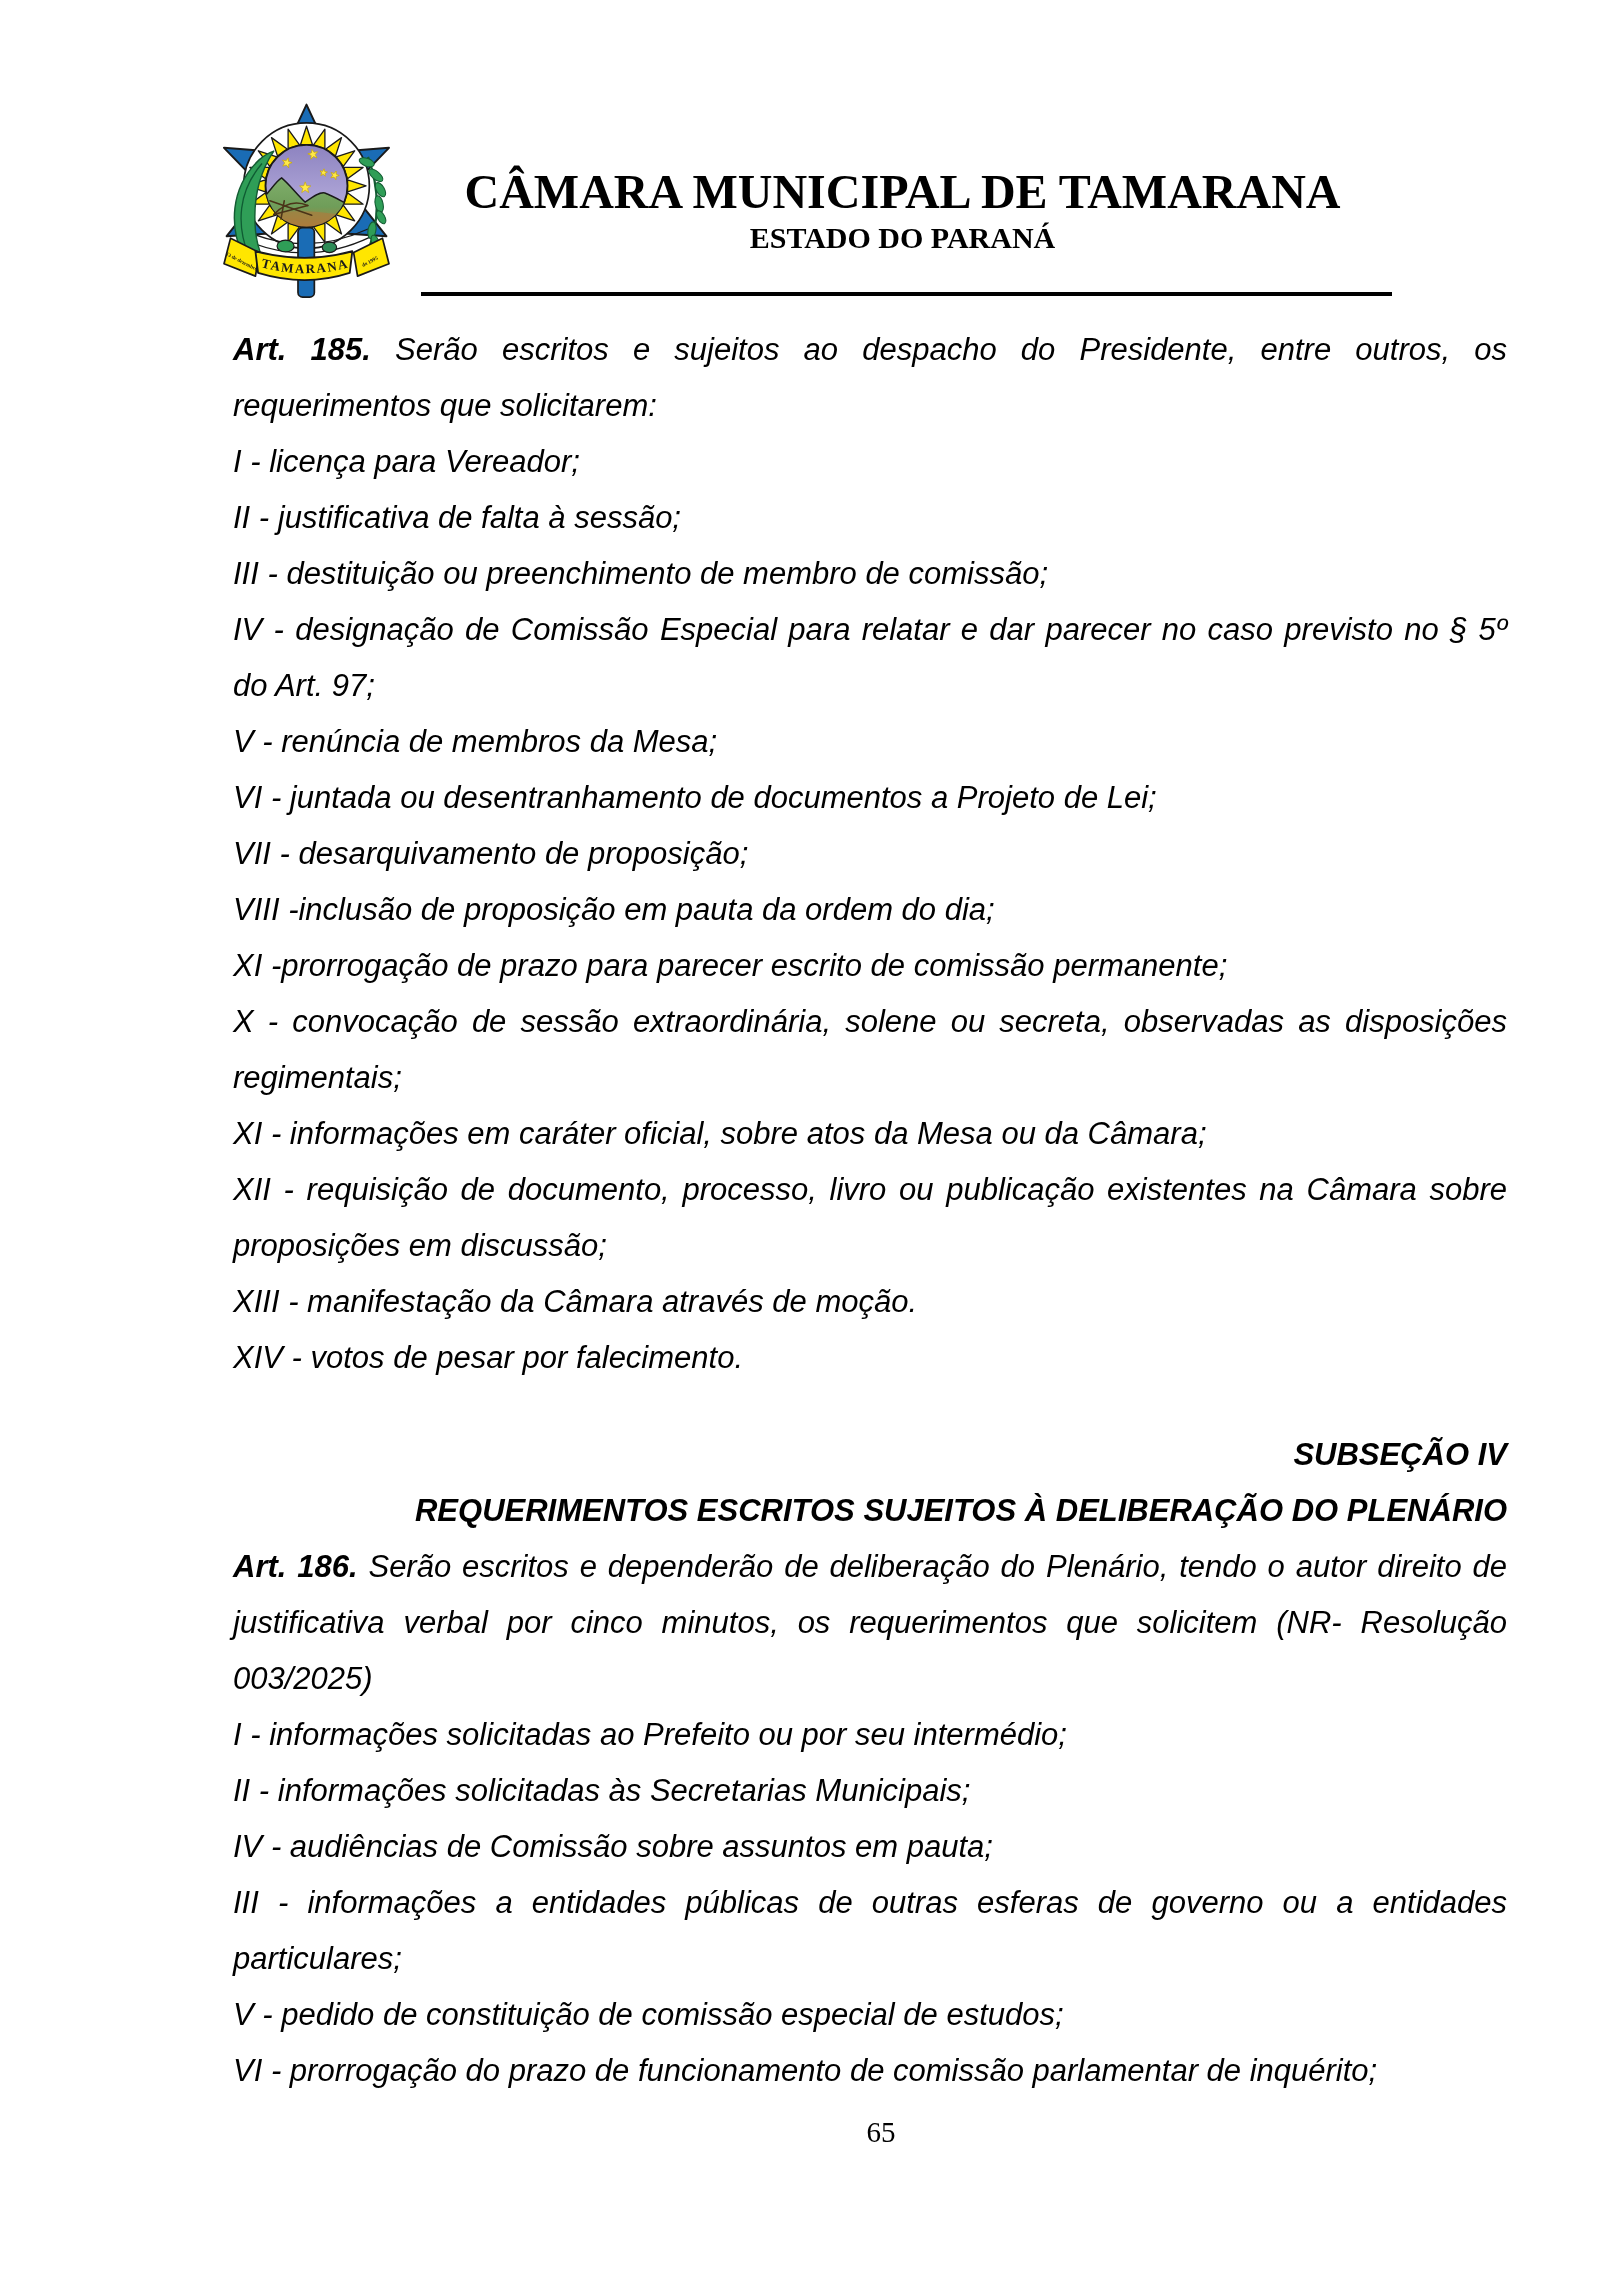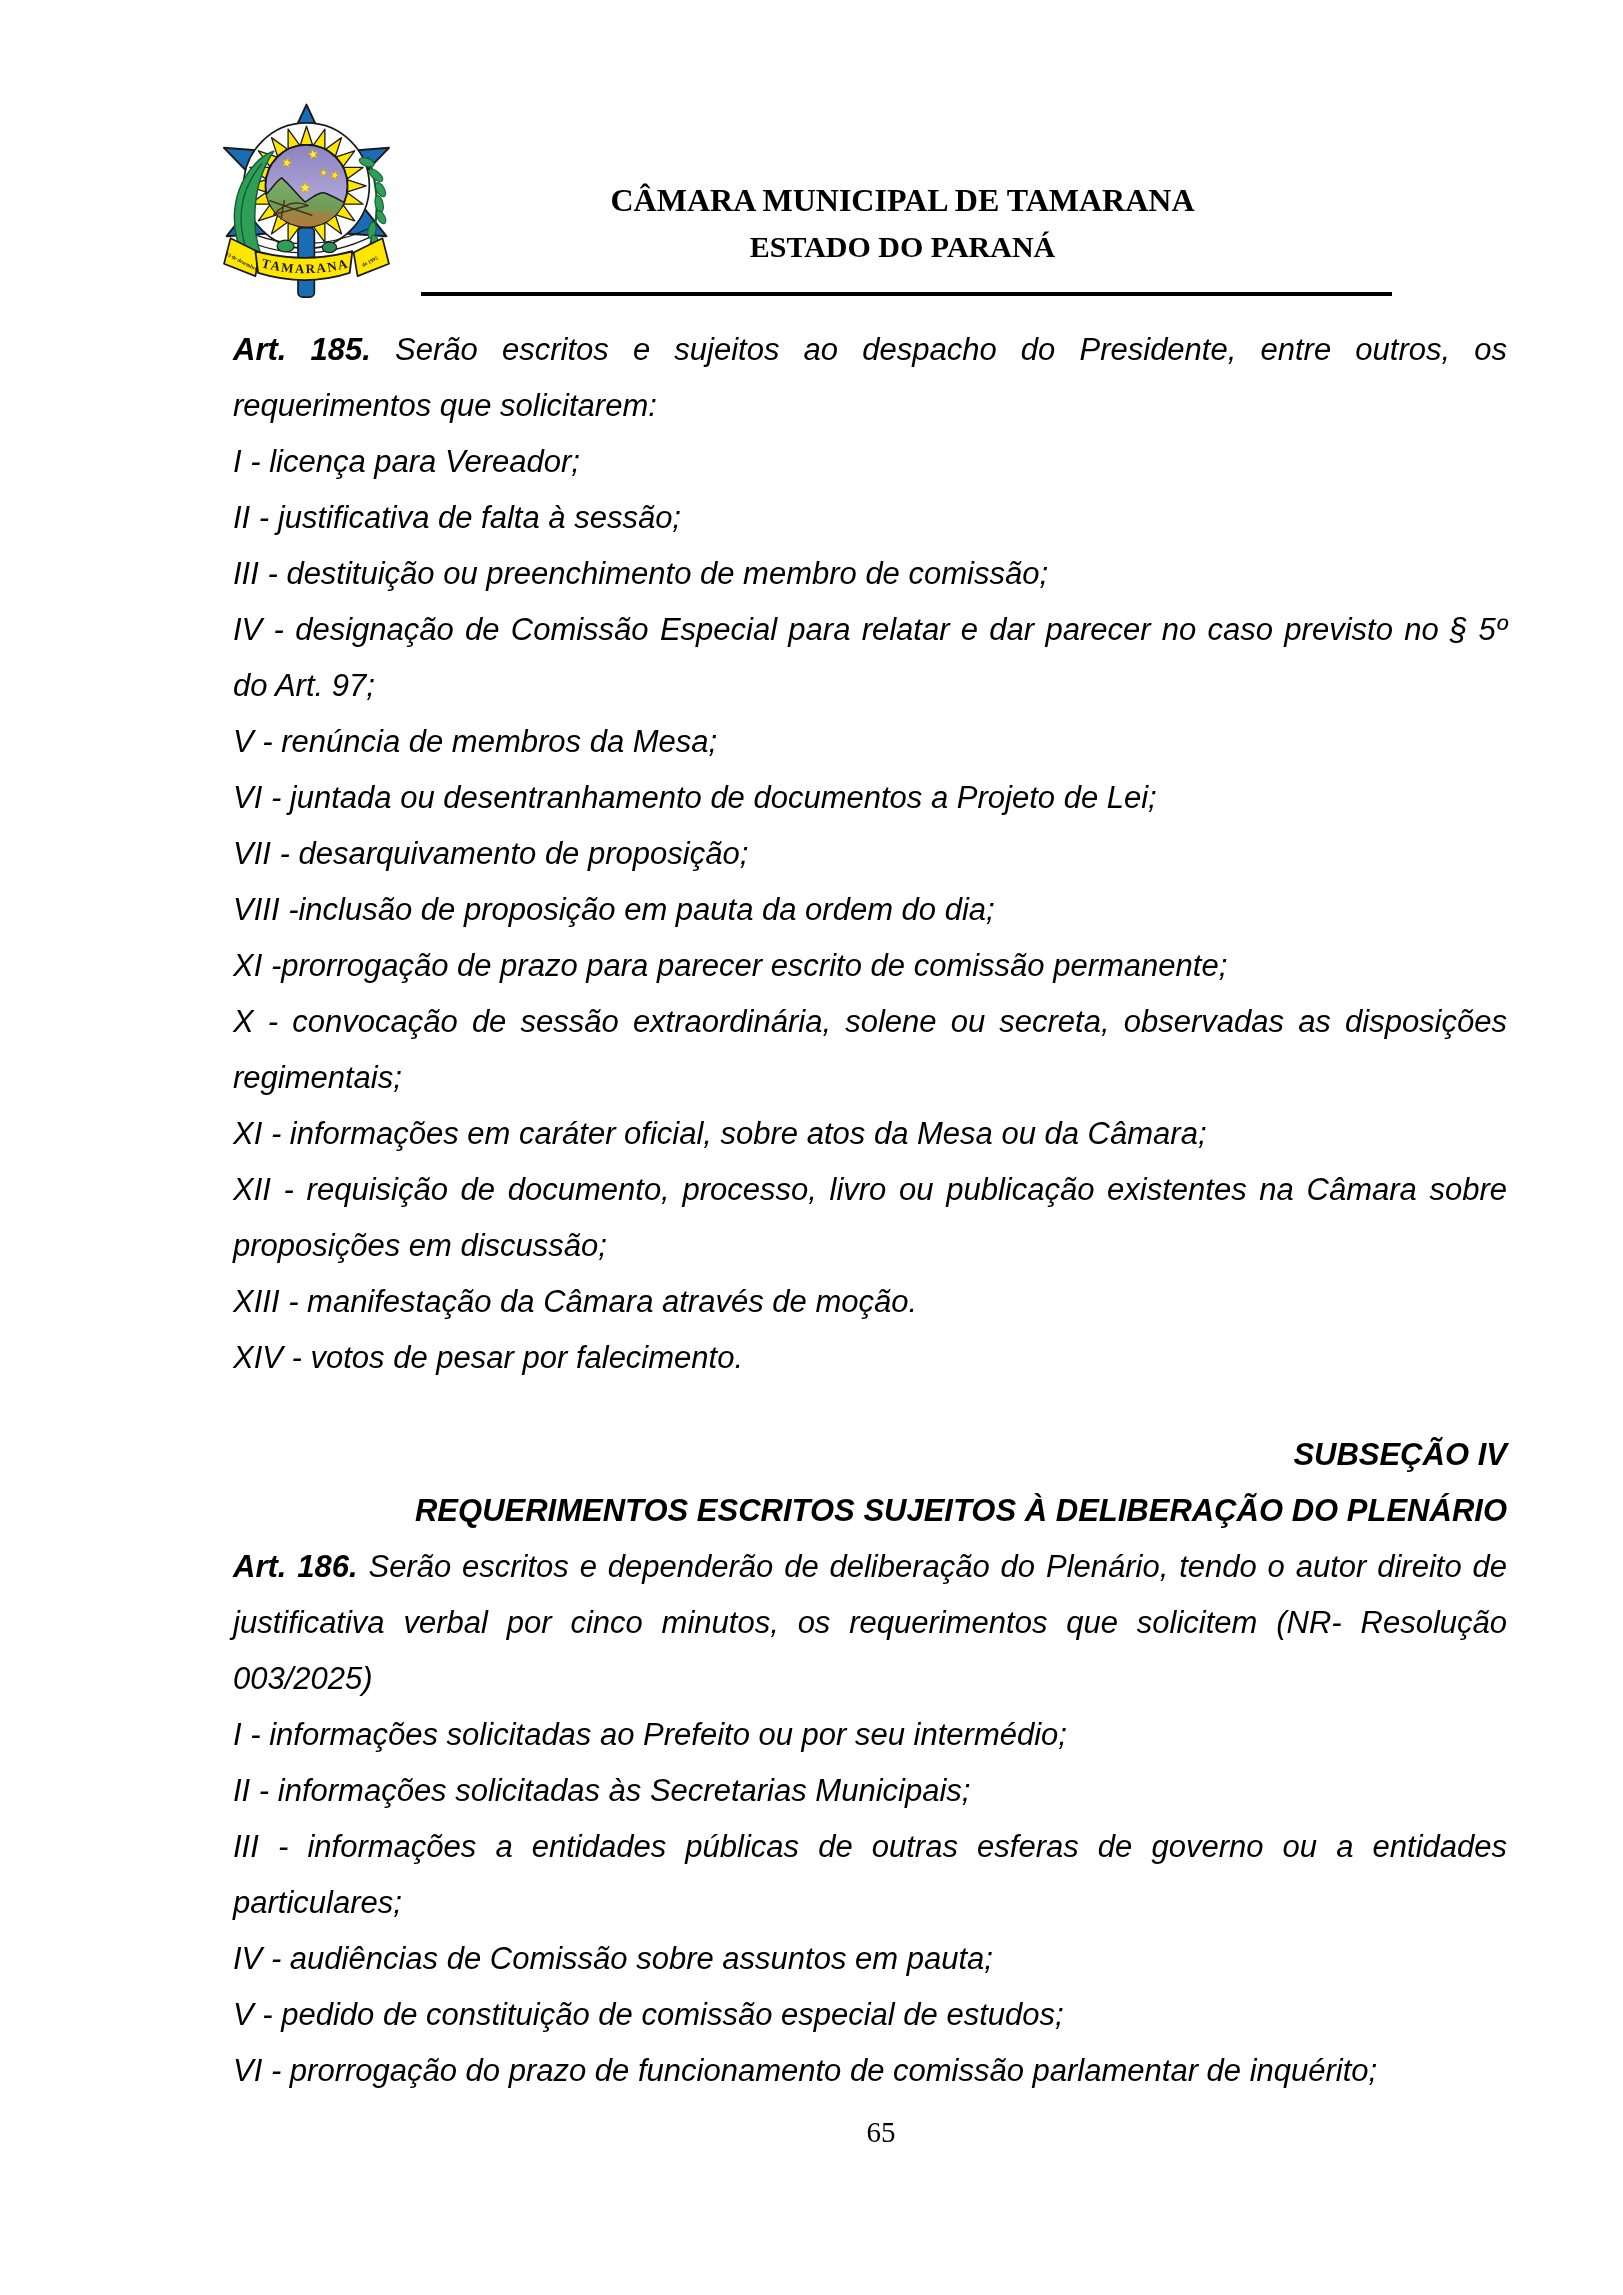--- a/index.html
+++ b/index.html
@@ -3,22 +3,22 @@
 <meta charset="utf-8">
 <style>
   html,body{margin:0;padding:0;background:#777;}
   .page{position:relative;width:1623px;height:2295px;background:#ffffff;margin:0 auto;
         font-family:"Liberation Sans",sans-serif;color:#000;overflow:hidden;}
 
   
   .logo{position:absolute;left:220px;top:102px;width:173px;height:199px;}
   .logo svg{width:100%;height:100%;display:block;}
   .header-text{position:absolute;left:425px;top:169px;width:955px;text-align:center;}
-  .header-text h1{margin:8px;font-family:"Liberation Serif",serif;font-weight:bold;
-                  font-size:32px;line-height:46px;letter-spacing:0;white-space:nowrap;}
+  .header-text h1{margin:0;font-family:"Liberation Serif",serif;font-weight:bold;
+                  font-size:48px;line-height:46px;letter-spacing:0;white-space:nowrap;}
   .header-text h2{margin:6.5px 0 0 0;font-family:"Liberation Serif",serif;font-weight:bold;
                   font-size:30px;line-height:31px;}
   .header-rule{position:absolute;left:421px;top:292px;width:971px;height:3.9px;background:#000;}
 
   
   .doc-body{position:absolute;left:233px;top:322px;width:1274px;
             font-size:31px;line-height:56px;}
   .doc-body p{margin:0;text-align:justify;text-justify:inter-word;font-style:italic;}
   .doc-body p.heading{text-align:right;font-weight:bold;}
   .doc-body p.space-before{margin-top:41px;}
@@ -161,22 +161,22 @@
       <p class="blk item">X - convocação de sessão extraordinária, solene ou secreta, observadas as disposições regimentais;</p>
       <p class="blk item">XI - informações em caráter oficial, sobre atos da Mesa ou da Câmara;</p>
       <p class="blk item">XII - requisição de documento, processo, livro ou publicação existentes na Câmara sobre proposições em discussão;</p>
       <p class="blk item">XIII - manifestação da Câmara através de moção.</p>
       <p class="blk item">XIV - votos de pesar por falecimento.</p>
       <p class="blk heading space-before">SUBSEÇÃO IV</p>
       <p class="blk heading">REQUERIMENTOS ESCRITOS SUJEITOS À DELIBERAÇÃO DO PLENÁRIO</p>
       <p class="blk article"><span class="lead">Art. 186.</span> Serão escritos e dependerão de deliberação do Plenário, tendo o autor direito de justificativa verbal por cinco minutos, os requerimentos que solicitem (NR- Resolução 003/2025)</p>
       <p class="blk item">I - informações solicitadas ao Prefeito ou por seu intermédio;</p>
       <p class="blk item">II - informações solicitadas às Secretarias Municipais;</p>
+      <p class="blk item">IV - audiências de Comissão sobre assuntos em pauta;</p>
       <p class="blk item">III - informações a entidades públicas de outras esferas de governo ou a entidades particulares;</p>
-      <p class="blk item">IV - audiências de Comissão sobre assuntos em pauta;</p>
       <p class="blk item">V - pedido de constituição de comissão especial de estudos;</p>
       <p class="blk item">VI - prorrogação do prazo de funcionamento de comissão parlamentar de inquérito;</p>
     </main>
 
   <footer class="page-footer">
     <span>65</span>
   </footer>
 </div>
 
 

